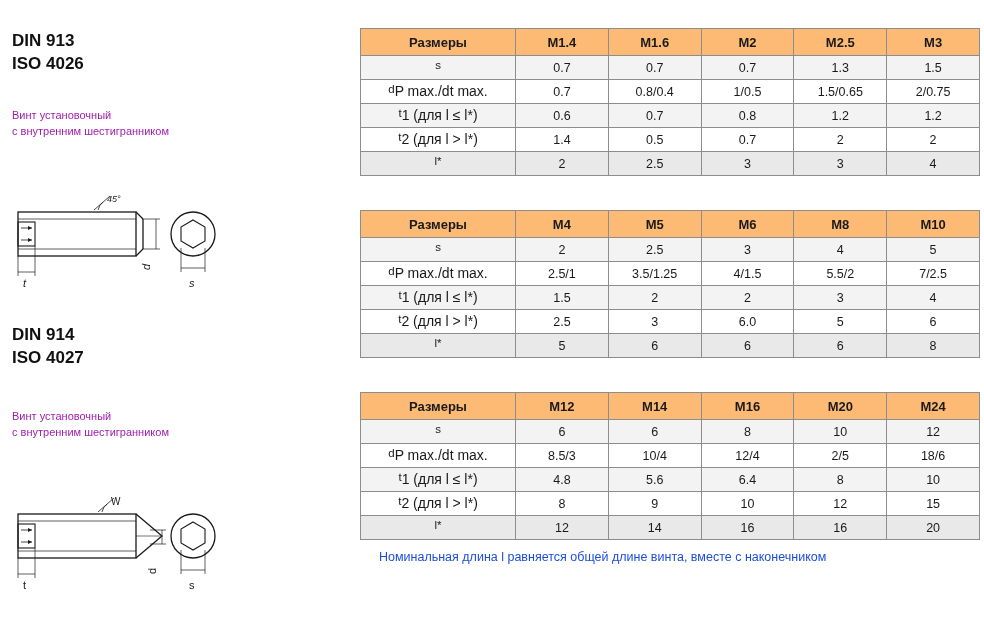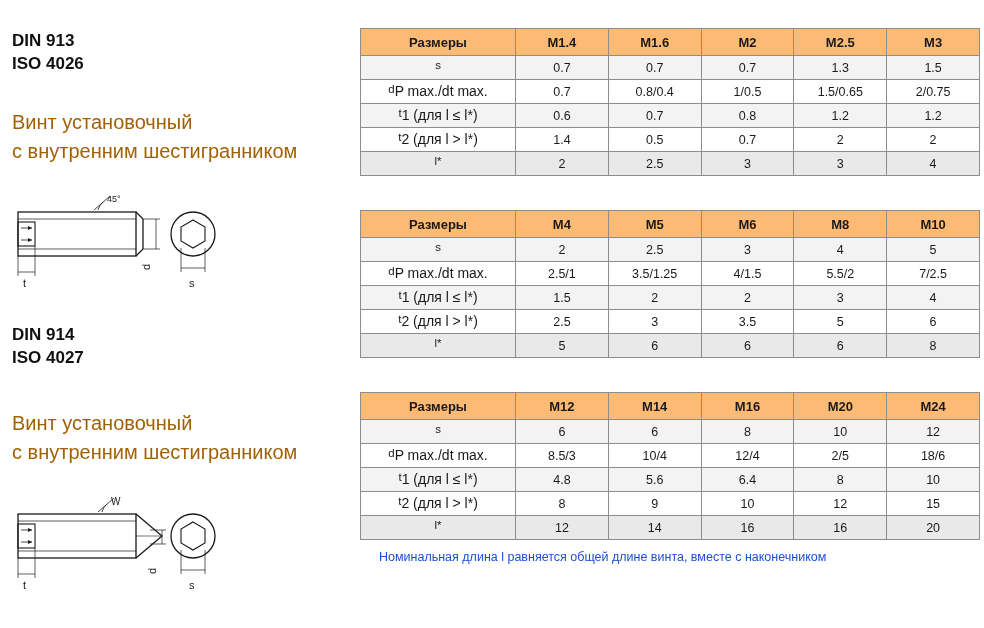--- a/index.html
+++ b/index.html
@@ -30,30 +30,30 @@
     height: 484px;
     margin-top: 24px;
   }
   .std-title {
     font-size: 17px;
     font-weight: bold;
     line-height: 1.35;
     color: #111;
   }
   .std-desc {
-    font-size: 20px;
+    font-size: 11px;
     line-height: 1.45;
-    color: #a16207;
+    color: #a21caf;
   }
   .block-1 { position: absolute; left: 2px; top: 6px; }
   .block-1-desc { position: absolute; left: 2px; top: 84px; }
   .block-2 { position: absolute; left: 2px; top: 300px; }
   .block-2-desc { position: absolute; left: 2px; top: 385px; }
 
-  .fig-1 { position: absolute; left: 0px; top: 168px; }
+  .fig-1 { position: absolute; left: 0px; top: 168px; font-style: italic; }
   .fig-2 { position: absolute; left: 0px; top: 470px; }
 
   
   .tables {
     position: absolute;
     left: 360px;
     top: 0;
     width: 620px;
   }
   table.dim {
@@ -317,21 +317,21 @@
             <td>1.5</td>
             <td>2</td>
             <td>2</td>
             <td>3</td>
             <td>4</td>
           </tr>
           <tr>
             <td class="rowlabel"><span>t</span><span class="sub">2 (для l &gt; l*)</span></td>
             <td>2.5</td>
             <td>3</td>
-            <td>3.5</td>
+            <td>6.0</td>
             <td>5</td>
             <td>6</td>
           </tr>
           <tr class="alt-last">
             <td class="rowlabel"><span>l*</span><span class="sub"></span></td>
             <td>5</td>
             <td>6</td>
             <td>6</td>
             <td>6</td>
             <td>8</td>

